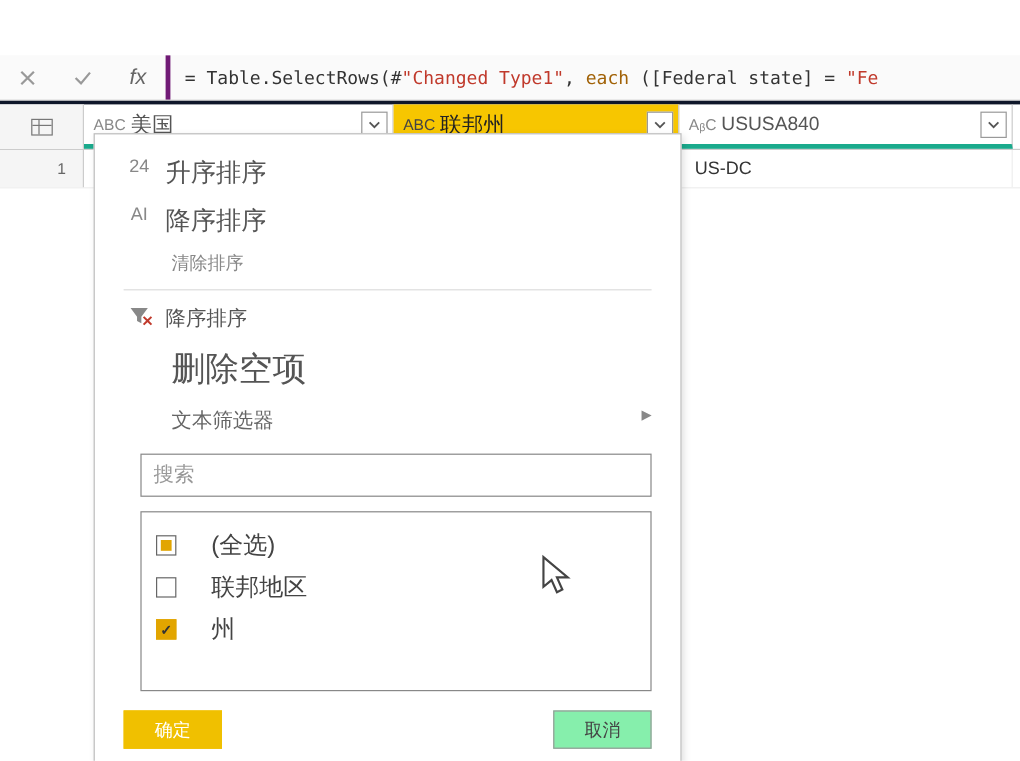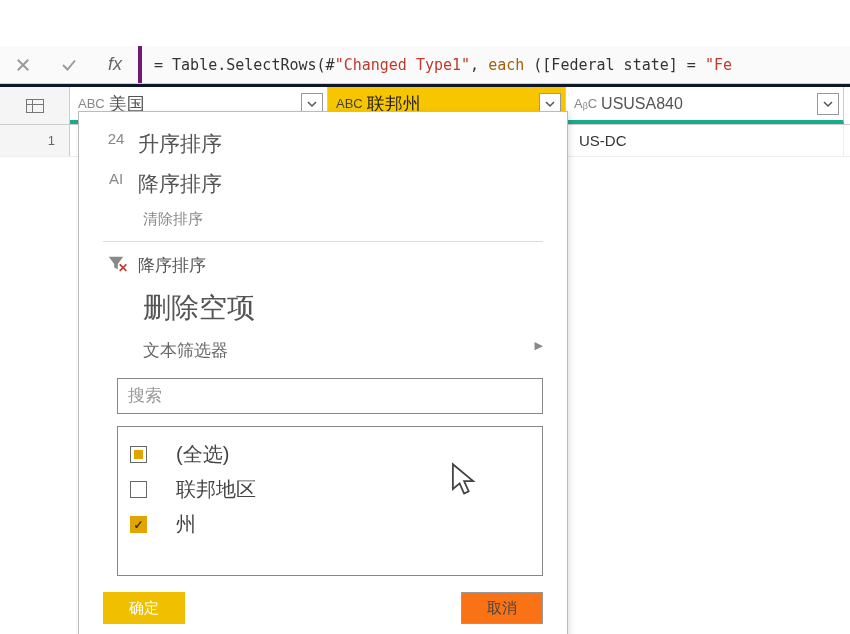--- a/index.html
+++ b/index.html
@@ -238,21 +238,21 @@
     .btn-row {
       display: flex;
       justify-content: space-between;
       gap: 4px;
       padding: 16px 24px 4px 24px;
     }
     .btn {
       min-width: 82px;
       height: 32px;
       border: 1px solid #999;
-      background: #f97316;
+      background: #86efac;
       font-size: 15px;
       color: #444;
       cursor: pointer;
       display: flex;
       align-items: center;
       justify-content: center;
     }
     .btn.primary {
       background: #f0c000;
       border-color: #f0c000;

